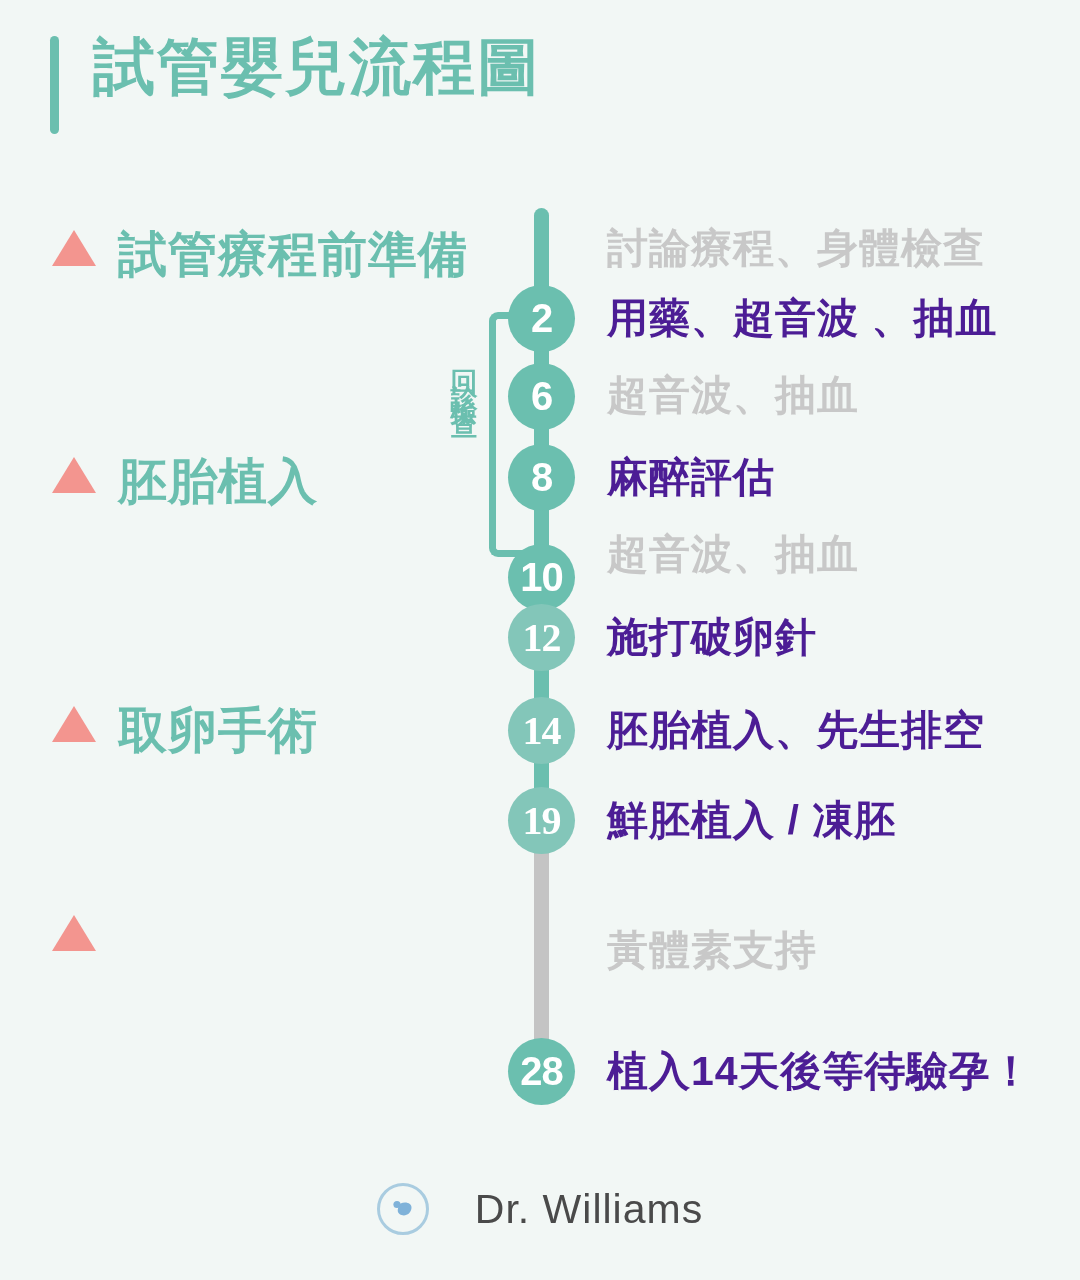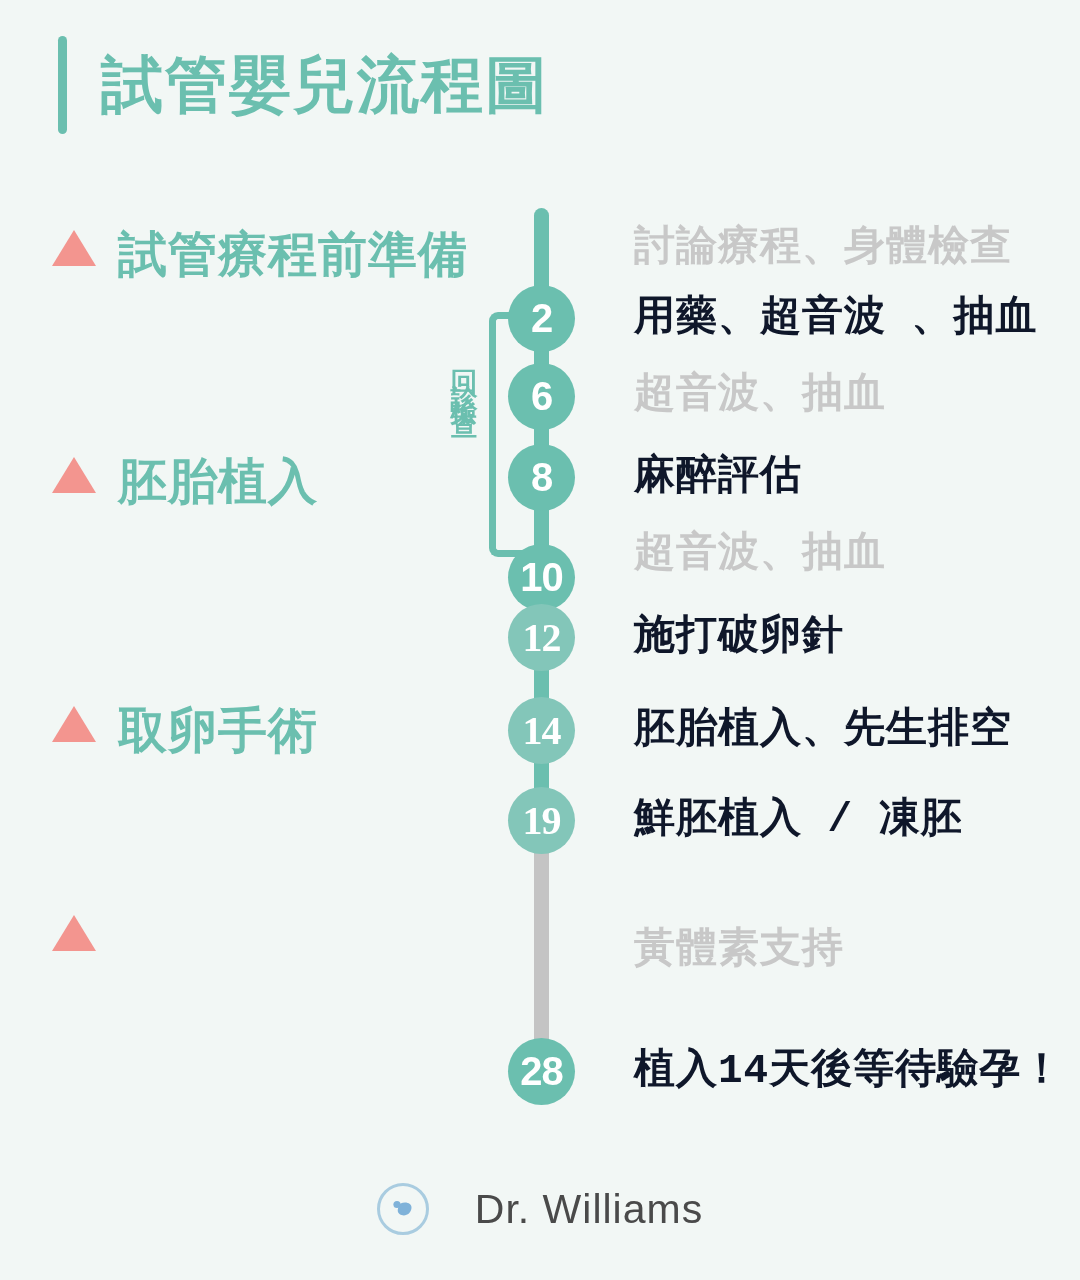--- a/index.html
+++ b/index.html
@@ -11,24 +11,24 @@
     height: 1280px;
     background: #F2F7F5;
     font-family: "Liberation Sans", "DejaVu Sans", sans-serif;
     overflow: hidden;
     position: relative;
   }
 
   
   .title-row {
     position: absolute;
-    left: 58px;
+    left: 50px;
     top: 36px;
     display: flex;
-    align-items: center;
+    align-items: flex-start;
     height: 98px;
   }
   .title-bar {
     width: 9px;
     height: 98px;
     background: #6BBFAF;
     border-radius: 5px;
     margin-right: 34px;
   }
   .title-text {
@@ -126,29 +126,28 @@
     font-size: 40px;
     font-weight: bold;
     letter-spacing: -1px;
     box-sizing: border-box;
   }
   .node.faded { background: #83C6B9; font-family: Liberation Serif, serif; }
 
   
   .event {
     position: absolute;
-    left: 634px;
+    left: 607px;
     font-size: 41px;
     font-weight: bold;
     line-height: 1;
     letter-spacing: 1px;
     white-space: nowrap;
-    font-family: Liberation Mono, monospace;
-  }
-  .event.teal { color: #0f172a; }
+  }
+  .event.teal { color: #4c1d95; }
   .event.gray { color: #C8C8C8; }
 
   
   .footer {
     position: absolute;
     left: 0;
     top: 1183px;
     width: 1080px;
     display: flex;
     align-items: center;

